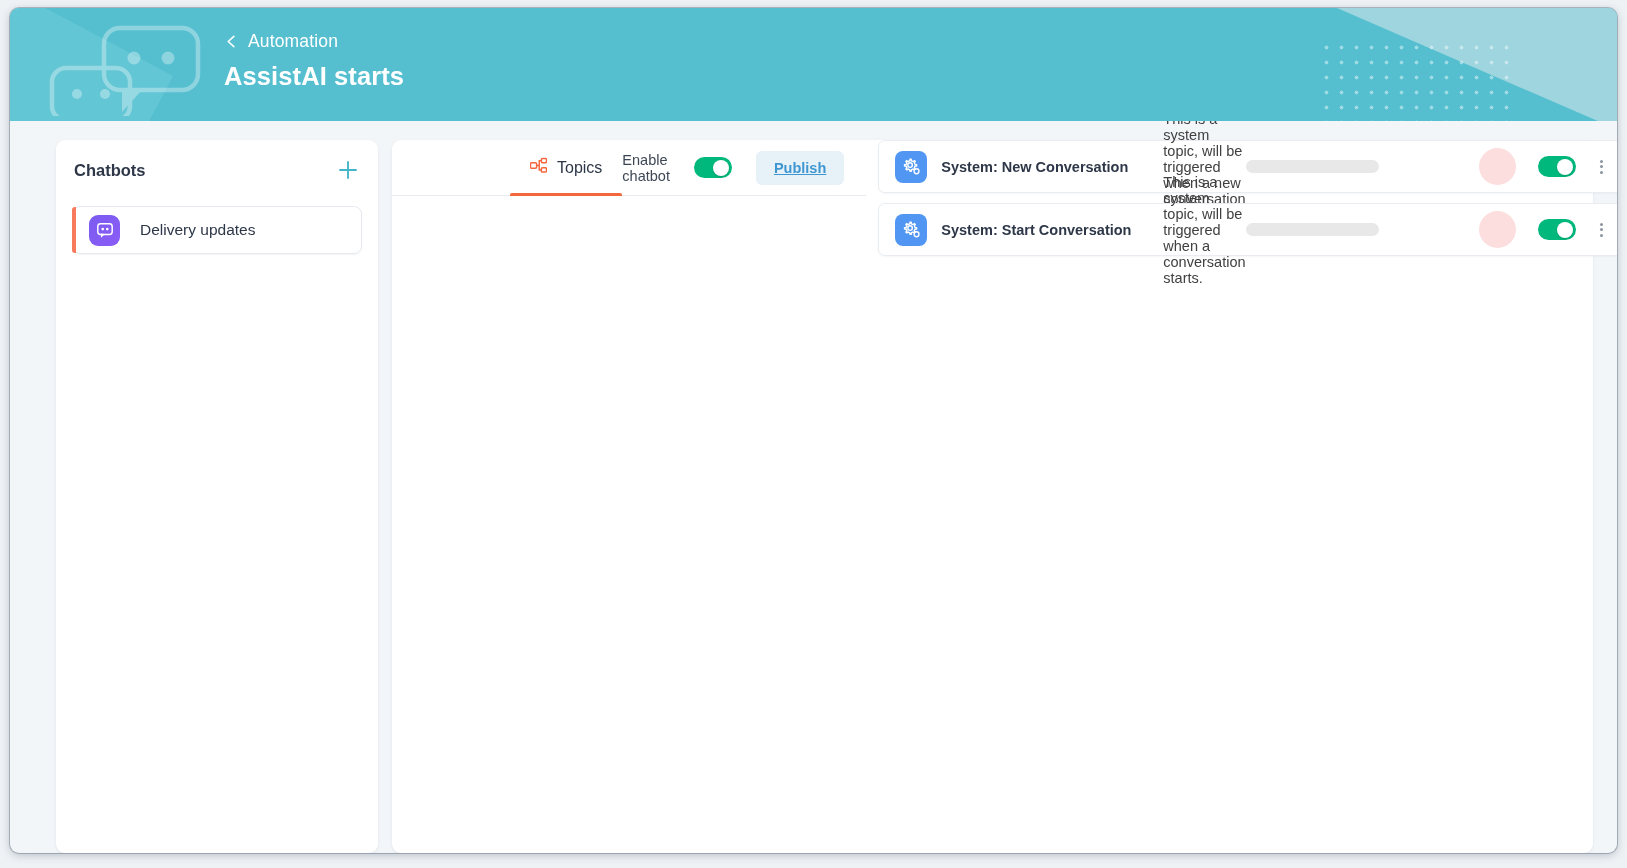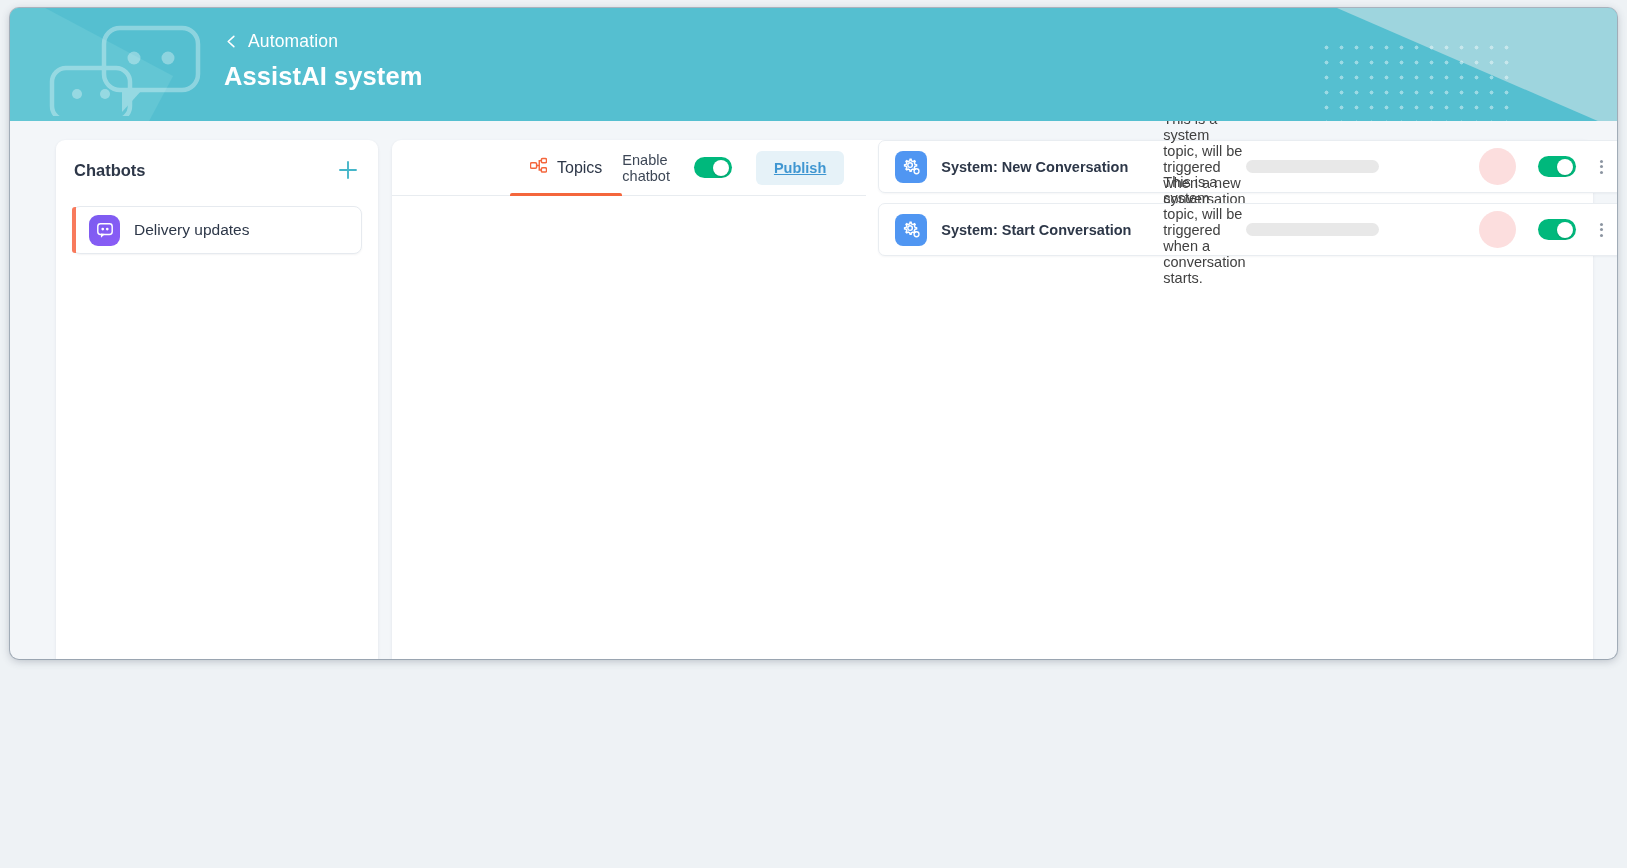--- a/index.html
+++ b/index.html
@@ -5,21 +5,21 @@
   * { box-sizing: border-box; margin: 0; padding: 0; }
   html, body {
     width: 1627px; height: 868px;
     font-family: "Liberation Sans", sans-serif;
     background: #eef2f5;
     overflow: hidden;
   }
   .app-frame {
     position: absolute;
     left: 10px; top: 8px;
-    width: 1607px; height: 651px;
+    width: 1607px; height: 845px;
     background: #f3f6f9;
     border-radius: 9px;
     box-shadow: 0 2px 9px rgba(60,70,90,.30), 0 0 0 1px rgba(130,145,160,.55);
     overflow: hidden;
   }
 
   
   .header {
     position: relative;
     height: 113px;
@@ -73,21 +73,21 @@
     box-shadow: 0 1px 3px rgba(60,70,90,.10);
     padding: 18px 16px 0 16px;
     flex: none;
   }
   .sb-head { display: flex; align-items: center; justify-content: space-between; padding: 0 2px 0 2px; }
   .sb-title { font-size: 16.5px; font-weight: bold; color: #2d3748; }
   .sb-add { width: 24px; height: 24px; cursor: pointer; display: block; }
   .sb-list { margin-top: 24px; }
   .sb-item {
     position: relative;
-    display: flex; align-items: center; gap: 14px;
+    display: flex; align-items: center; gap: 20px;
     height: 48px;
     background: #ffffff;
     border: 1px solid #e6eaef;
     border-radius: 8px;
     padding-left: 16px;
     cursor: pointer;
     box-shadow: 0 1px 2px rgba(60,70,90,.06);
   }
   .sb-item::before {
     content: "";
@@ -267,21 +267,21 @@
 
     <div class="hdr-content">
       <div class="back-row">
         <span class="back-chevron">
           <svg width="15" height="15" viewBox="0 0 16 16">
             <path d="M10.5 2.5 L4.5 8 L10.5 13.5" fill="none" stroke="#ffffff" stroke-width="1.7" stroke-linecap="round" stroke-linejoin="round"></path>
           </svg>
         </span>
         <span class="back-label">Automation</span>
       </div>
-      <div class="hdr-title">AssistAI system</div>
+      <div class="hdr-title">AssistAI starts</div>
     </div>
   </div>
 
   <div class="body-area">
 
     <div class="sidebar">
       <div class="sb-head">
         <div class="sb-title">Chatbots</div>
         <span class="sb-add">
           <svg width="24" height="24" viewBox="0 0 24 24">

